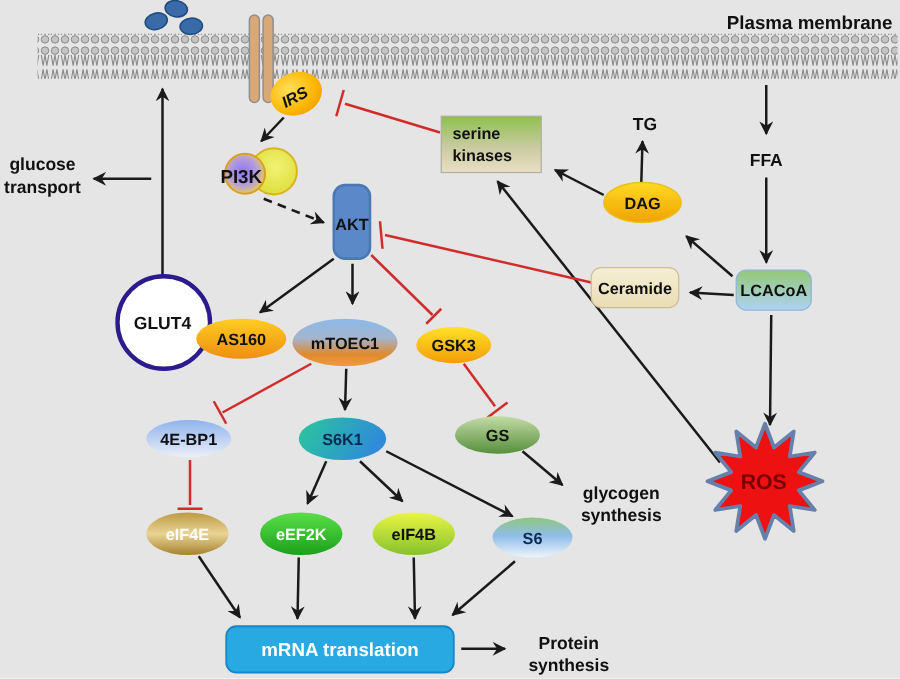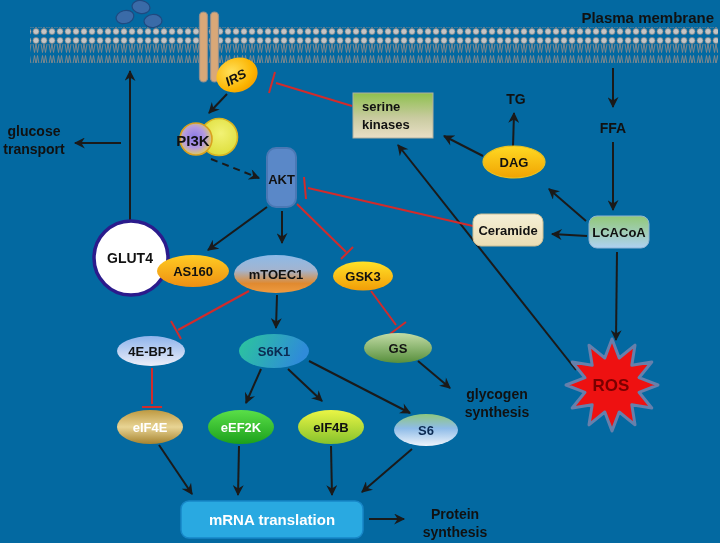--- a/index.html
+++ b/index.html
@@ -1,16 +1,16 @@
 <!DOCTYPE html>
 <html><head>
 <meta charset="utf-8">
 <style>
   html,body{margin:0;padding:0;background:#fff;}
-  #stage{position:relative;width:720px;height:543px;background:#0369a1;overflow:hidden;}
+  #stage{position:relative;width:720px;height:543px;background:#e5e5e5;overflow:hidden;}
   svg{display:block;}
   text{font-family:"Liberation Sans", sans-serif;font-weight:bold;fill:#111;}
   .t13{font-size:13px;}
   .t13i{font-size:13px;font-style:italic;}
   .t14{font-size:14px;}
   .t15{font-size:15px;}
   .t17{font-size:17px;}
   .white{fill:#ffffff;}
   .navy{fill:#0b2a52;}
   .darkred{fill:#7a0000;}

